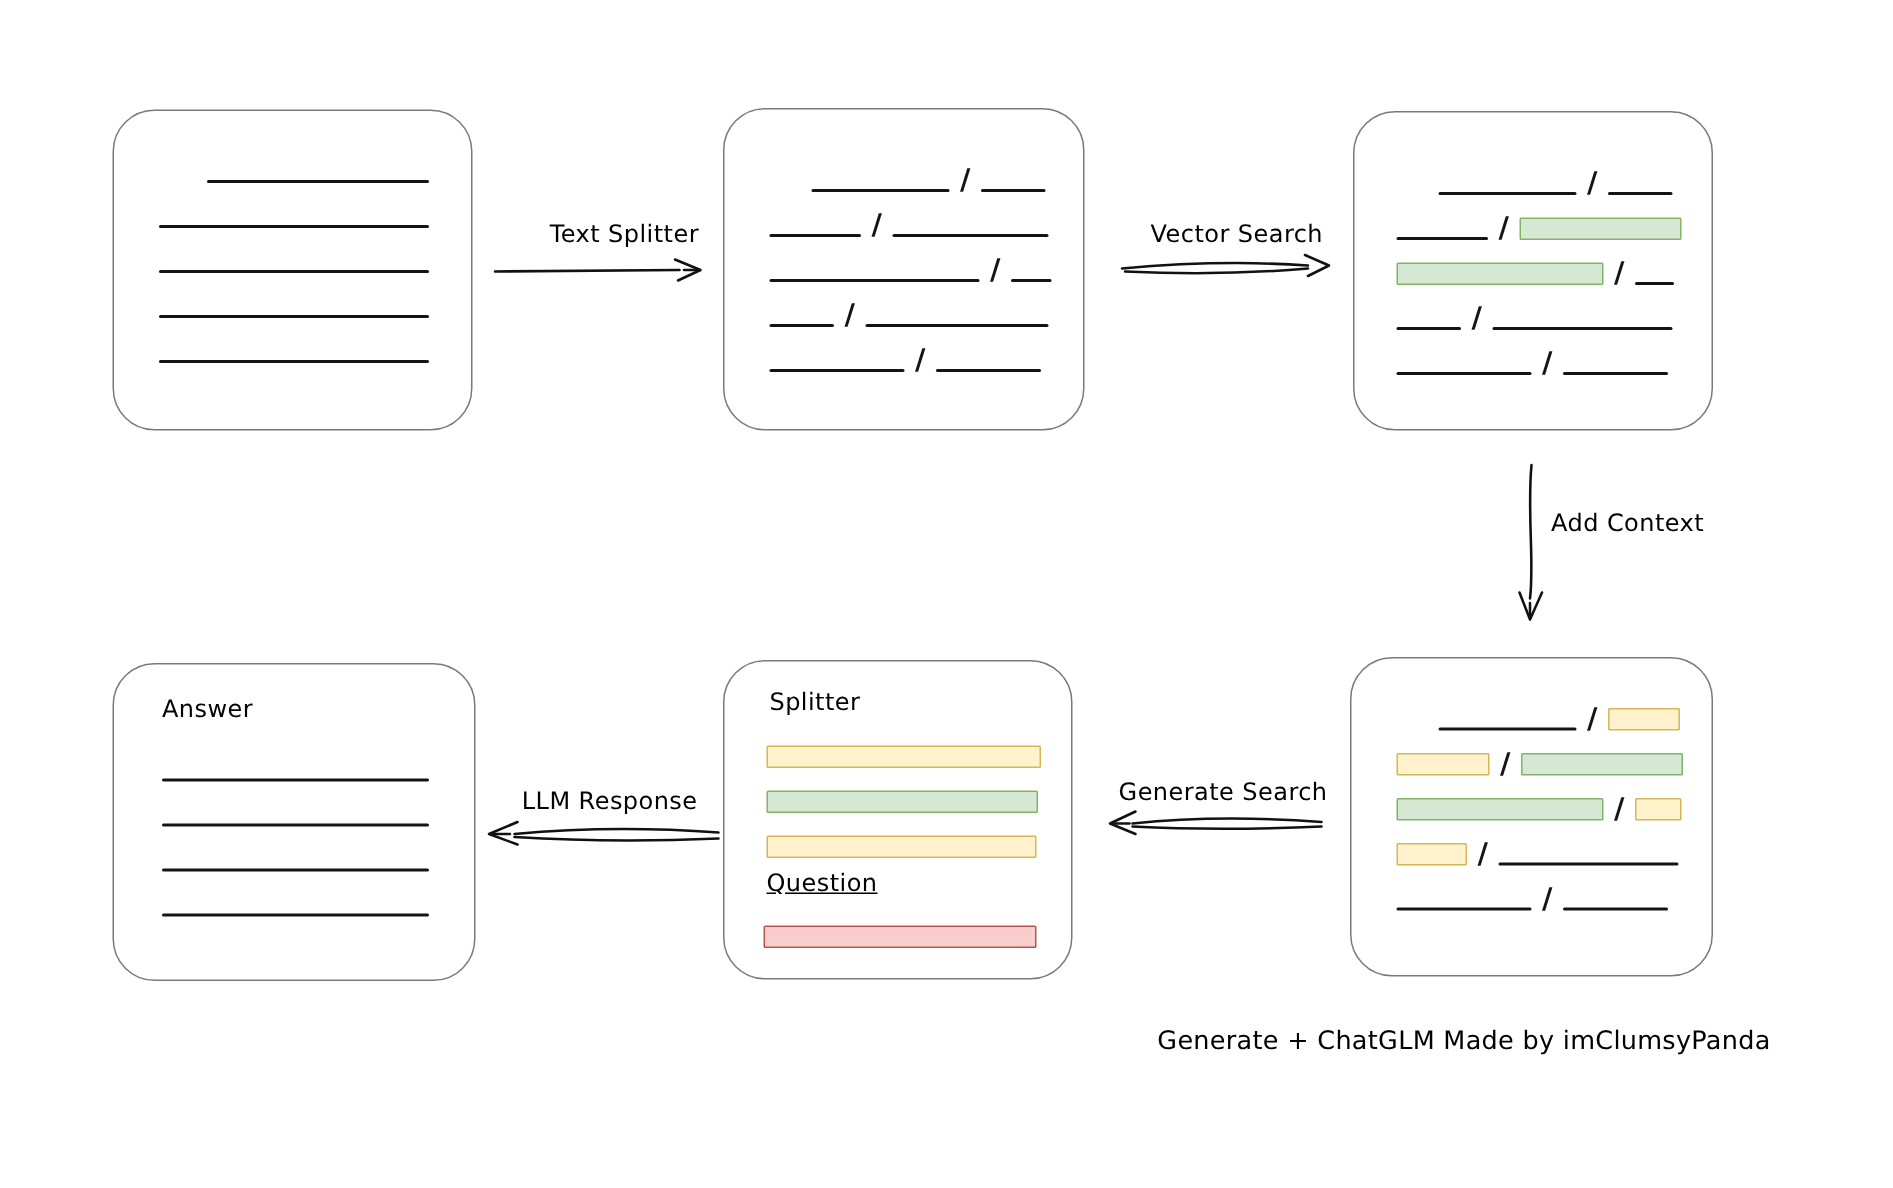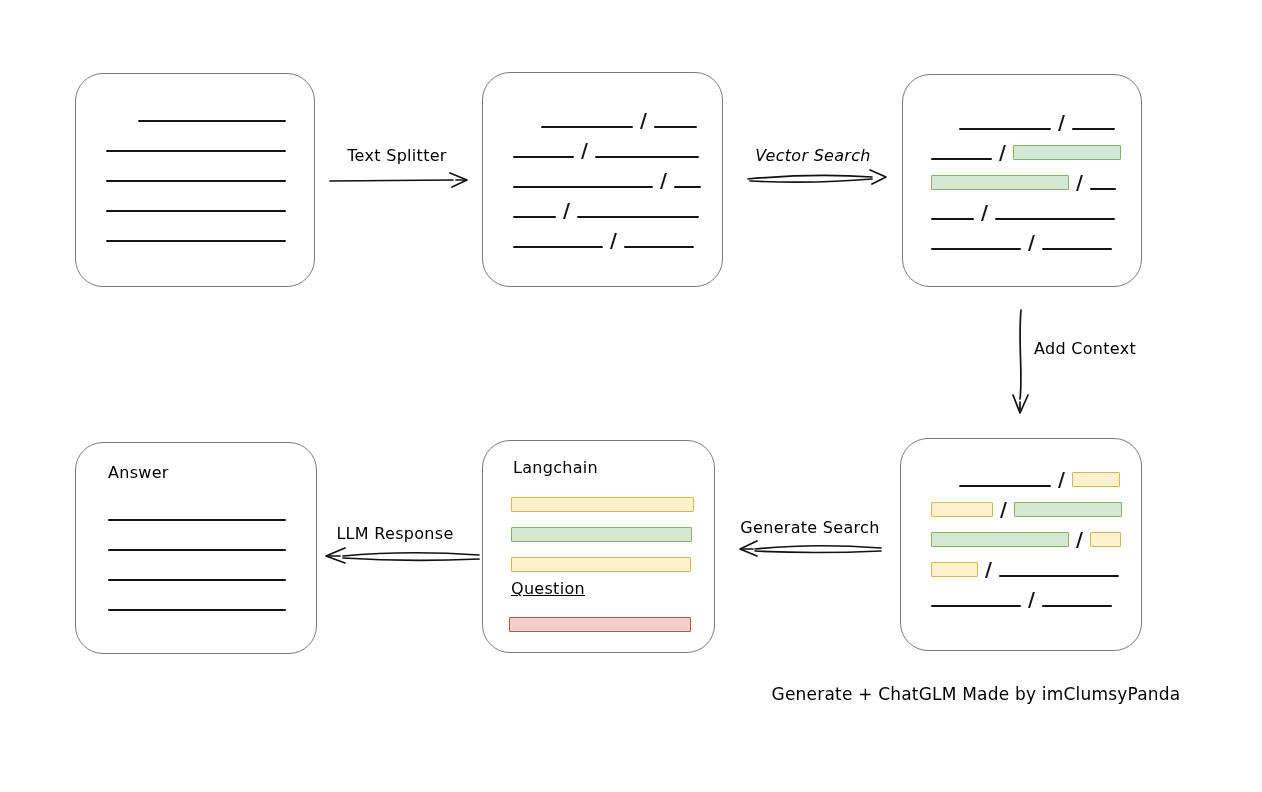--- a/index.html
+++ b/index.html
@@ -24,21 +24,21 @@
   .seg-line{height:2px;background:#141414;border-radius:1px;}
   .seg-chunk{height:15px;border:1px solid;border-radius:1px;box-sizing:border-box;}
   .seg-slash{
     font-family:"DejaVu Sans",sans-serif;
     font-weight:bold;font-size:19px;line-height:15px;
     margin:0 7px;color:#141414;
   }
   .flow-label{
     position:absolute;
     font-size:16px;letter-spacing:.3px;
-    text-align:center;white-space:nowrap;color:#000;
+    text-align:right;white-space:nowrap;color:#000;
   }
   .node-label{
     position:absolute;
     font-size:16px;letter-spacing:.3px;color:#000;white-space:nowrap;
   }
   .arrow-svg{position:absolute;overflow:visible;}
   .arrow-svg path,.arrow-svg polyline,.arrow-svg line{
     stroke:#111;stroke-width:1.7;fill:none;
     stroke-linecap:round;stroke-linejoin:round;
   }
@@ -156,21 +156,21 @@
         </div>
         <div class="seg-row">
           <div class="seg-line" style="width: 90px; background: rgb(20, 20, 20);"></div>
           <span class="seg-slash">/</span>
           <div class="seg-line" style="width: 70px; background: rgb(20, 20, 20);"></div>
         </div>
       </div>
   </div>
 
   <div class="node" style="left: 482px; top: 440px; width: 233px; height: 213px; border-color: rgb(122, 122, 122);">
-    <div class="node-label" style="left:30px;top:17px;">Langchain</div>
+    <div class="node-label" style="left:30px;top:17px;">Splitter</div>
     <div class="rows bars" style="left:28px;top:48px;">
         <div class="seg-row">
           <div class="seg-chunk" style="width: 183px; background: rgb(255, 242, 204); border-color: rgb(214, 182, 86);"></div>
         </div>
         <div class="seg-row">
           <div class="seg-chunk" style="width: 181px; background: rgb(213, 232, 212); border-color: rgb(130, 179, 102);"></div>
         </div>
         <div class="seg-row">
           <div class="seg-chunk" style="width: 180px; background: rgb(255, 242, 204); border-color: rgb(214, 182, 86);"></div>
         </div>
@@ -201,21 +201,21 @@
       </div>
   </div>
 
   <div class="flow-label" style="left:328px;top:146px;width:138px;">Text Splitter</div>
   <svg class="arrow-svg" style="left:327px;top:170px;" width="144" height="20">
     <path d="M 3 11 L 126 10"></path>
     <polyline points="123,3 140,10 125,17"></polyline>
     <line x1="129" y1="10" x2="138" y2="10"></line>
   </svg>
 
-  <div class="flow-label" style="left:744px;top:146px;width:138px;font-style:italic;">Vector Search</div>
+  <div class="flow-label" style="left:744px;top:146px;width:138px;">Vector Search</div>
   <svg class="arrow-svg" style="left:744px;top:167px;" width="146" height="22">
     <path d="M 4 12 Q 70 6 128 10"></path>
     <path d="M 128 12 Q 70 17 6 14"></path>
     <polyline points="126,3 142,10 128,17"></polyline>
   </svg>
 
   <div class="flow-label" style="left:1034px;top:339px;text-align:center;">Add Context</div>
   <svg class="arrow-svg" style="left:1005px;top:307px;" width="34" height="112">
     <path d="M 16 3 C 13 35 18 68 15 92"></path>
     <polyline points="8,88 15,106 23,88"></polyline>

